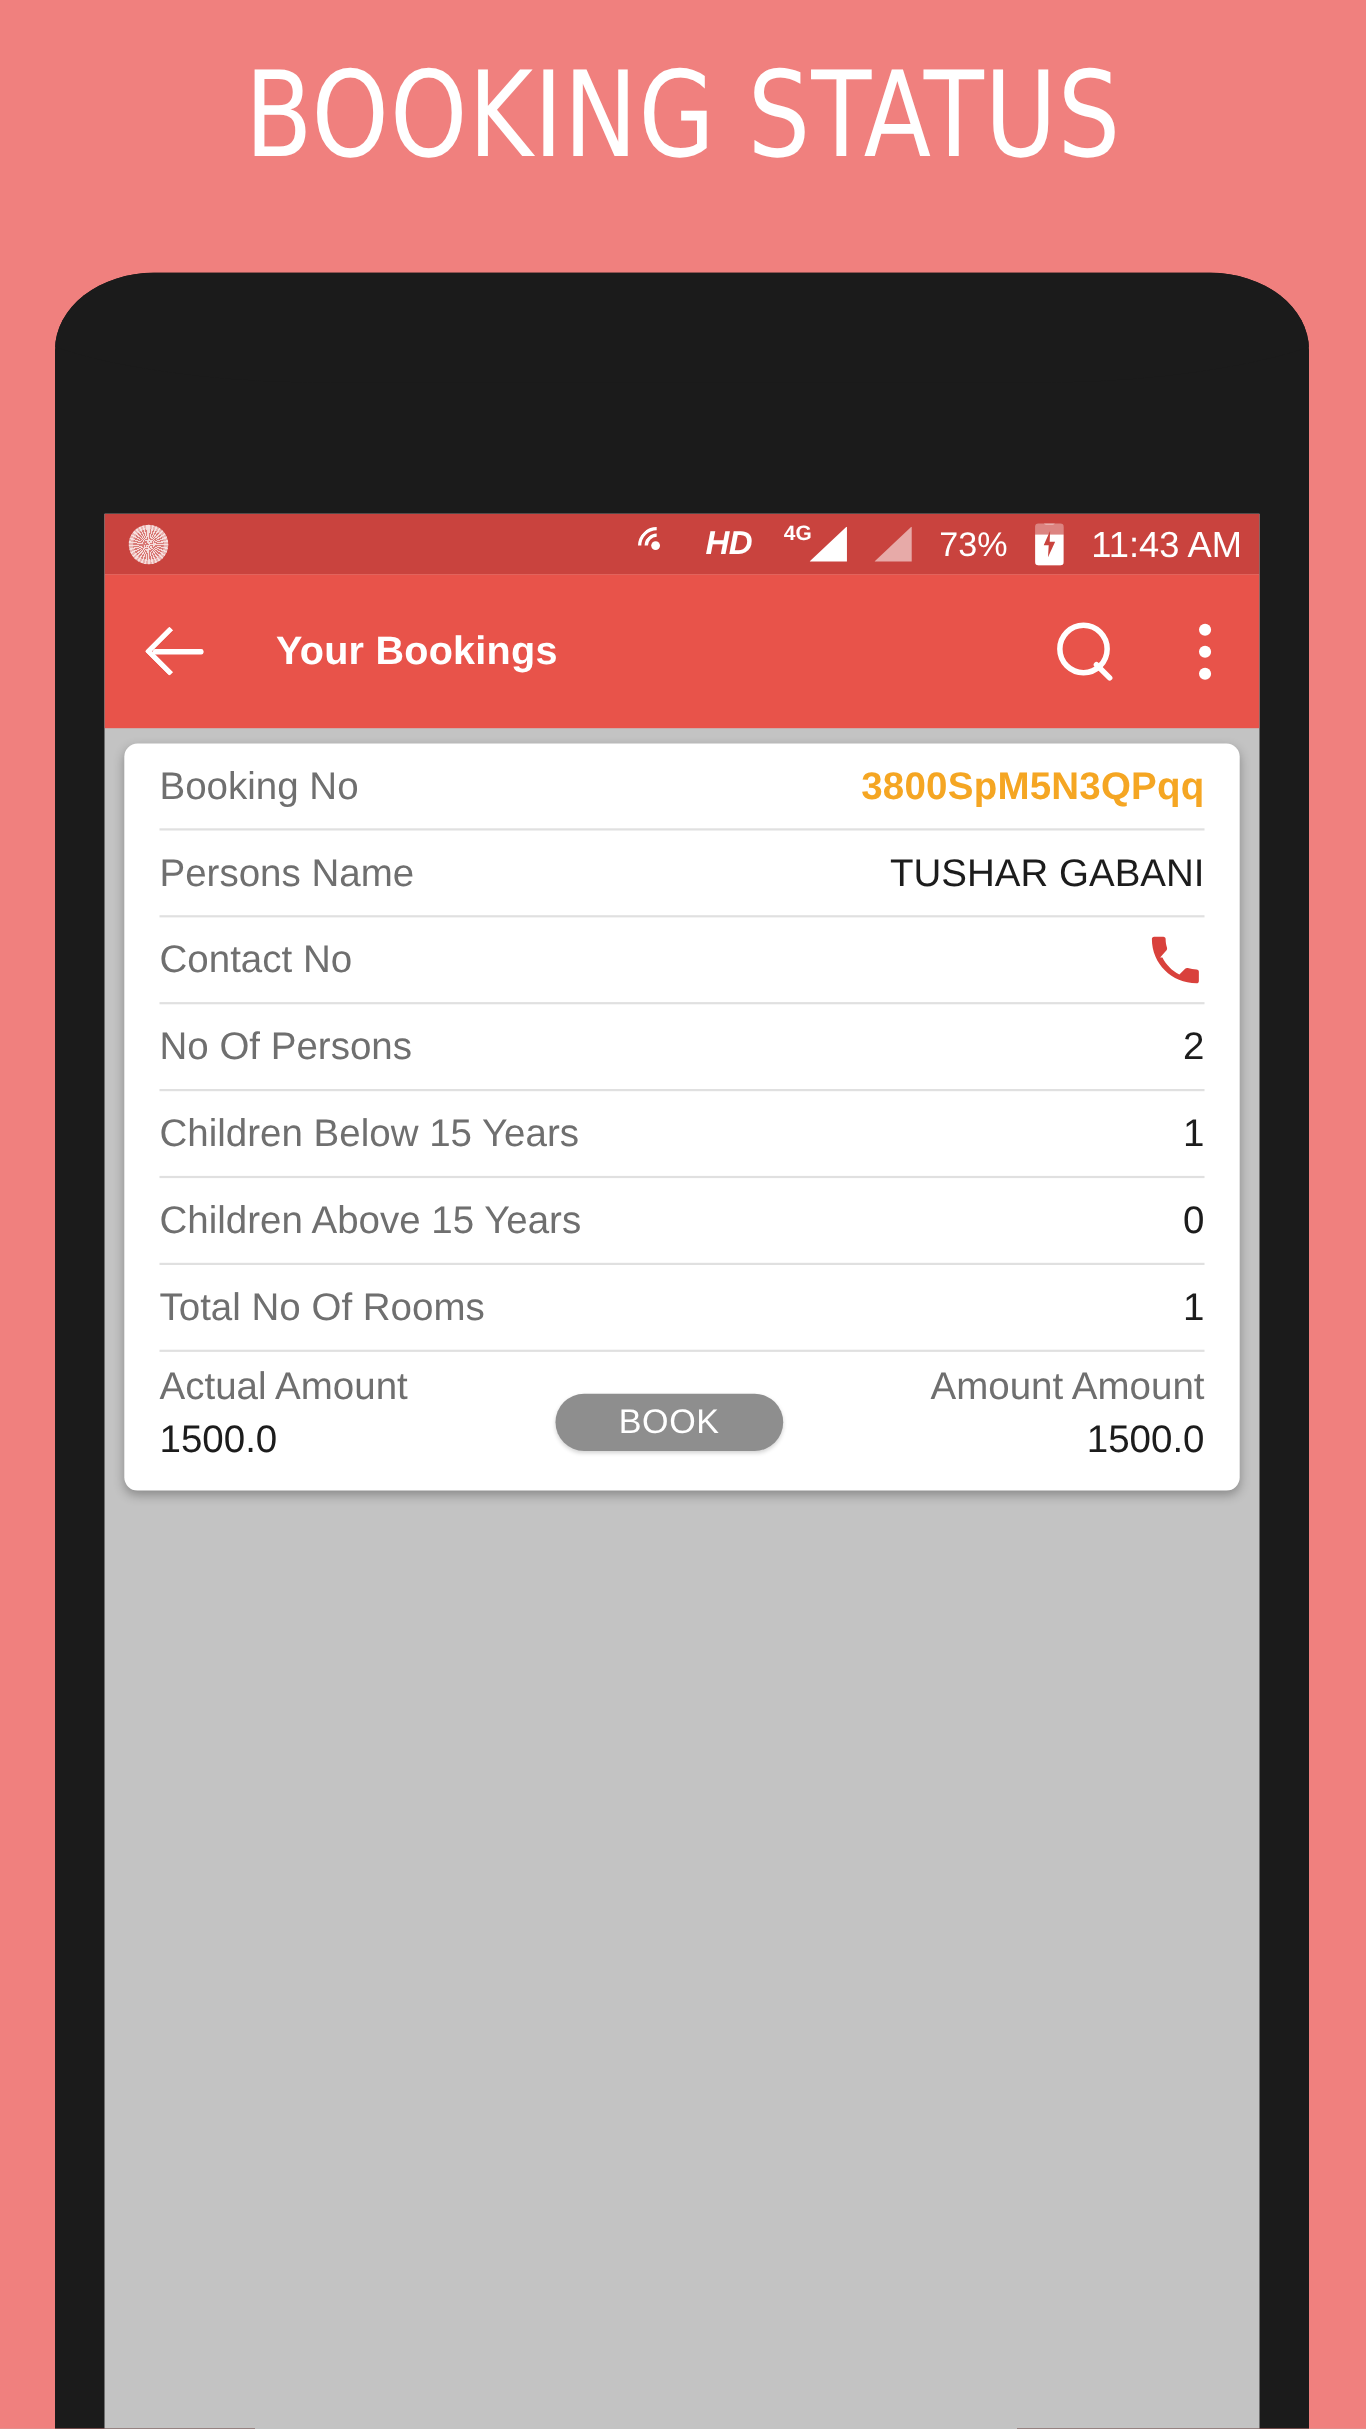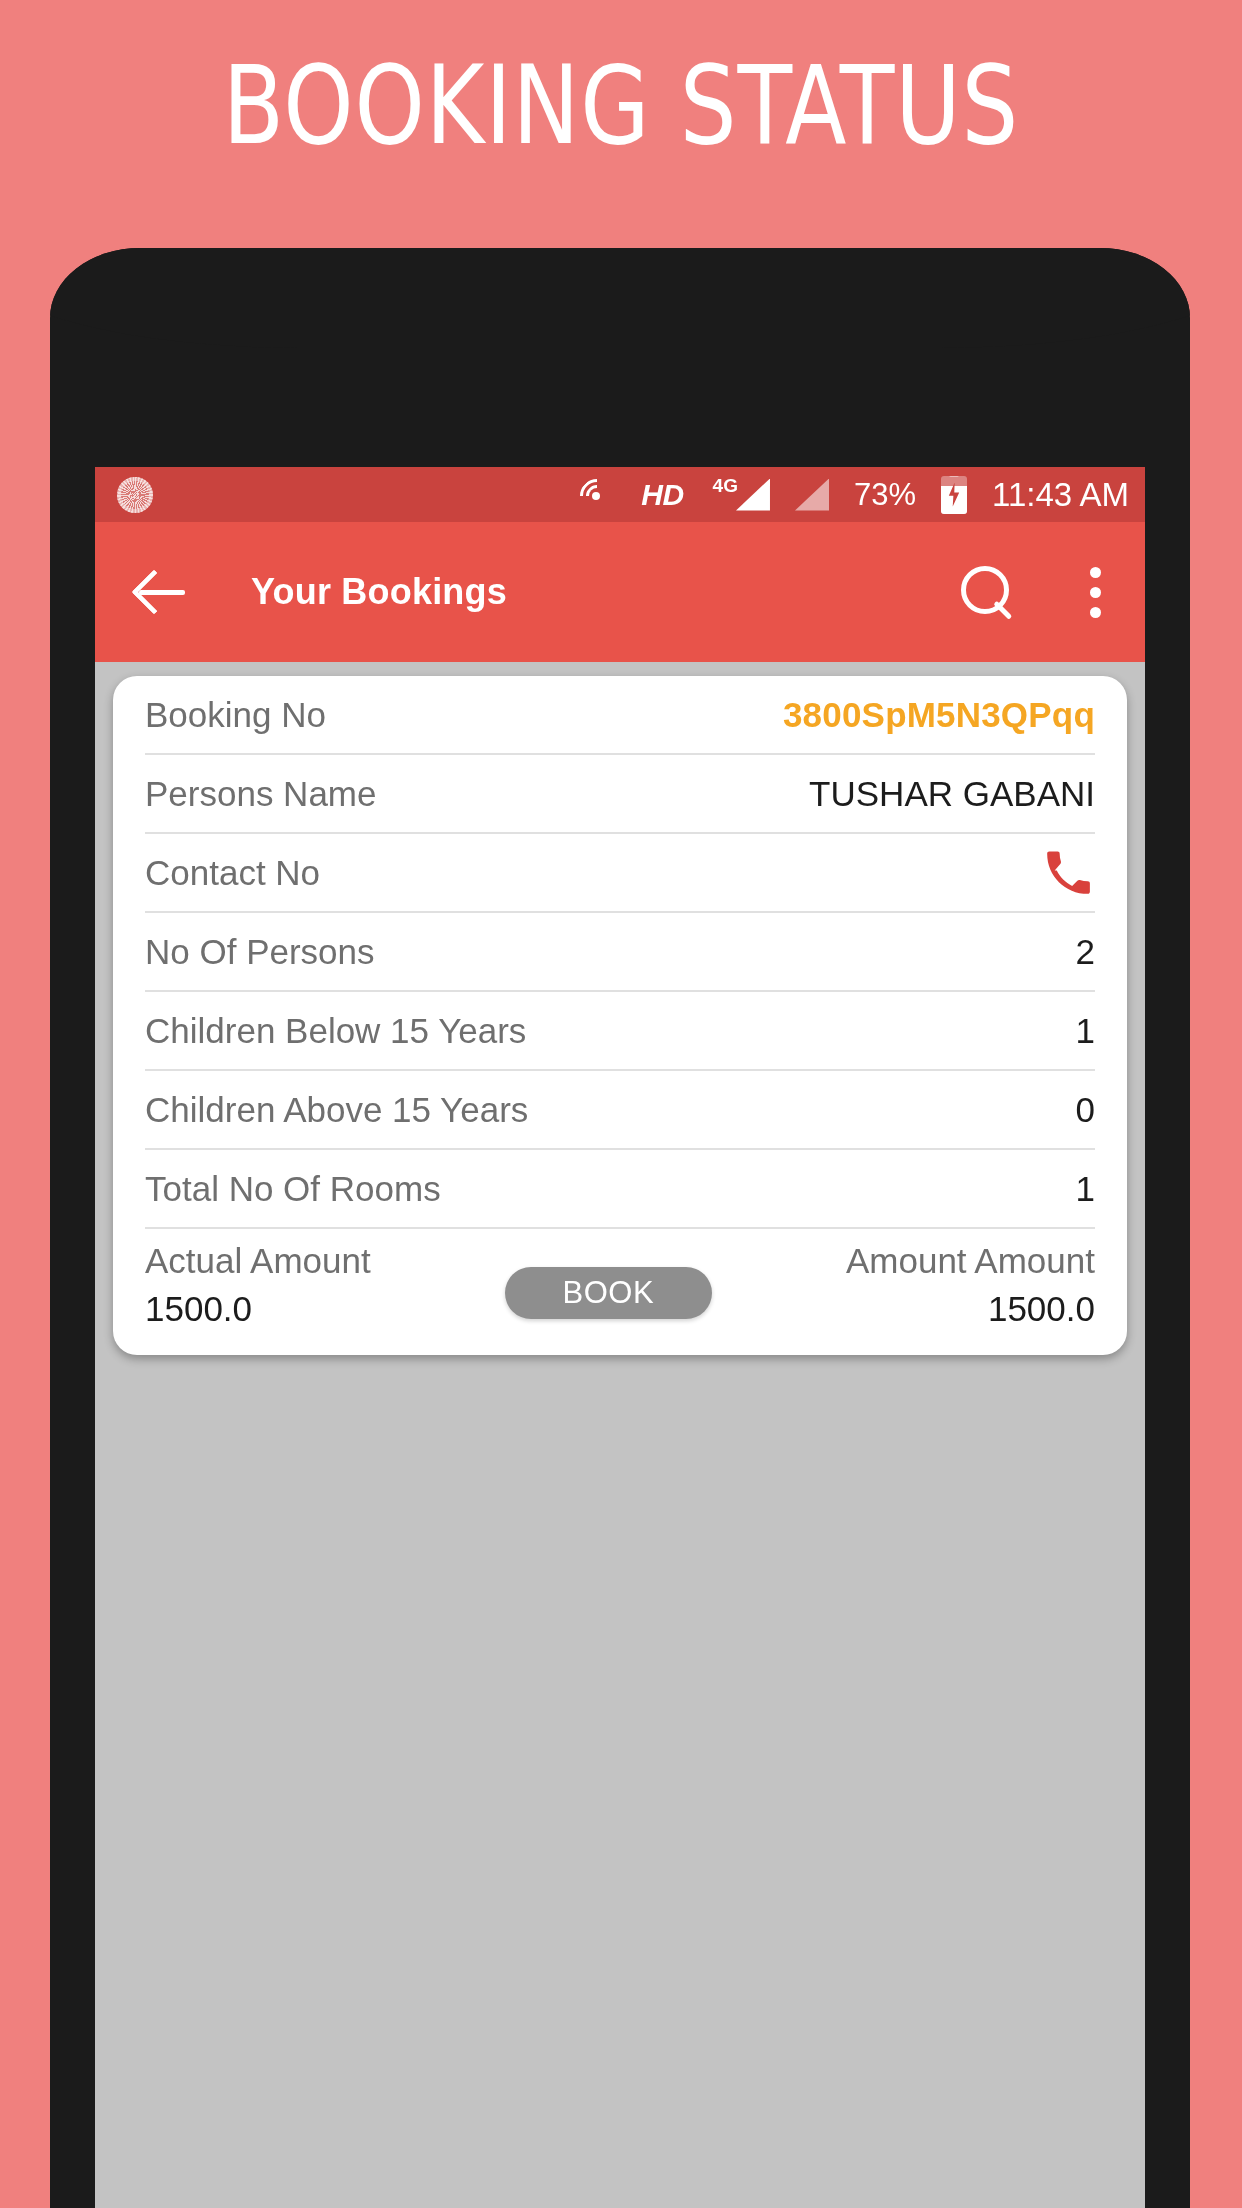--- a/index.html
+++ b/index.html
@@ -146,21 +146,21 @@
     content:"";position:absolute;left:36px;top:36px;width:22px;height:5px;background:#fff;border-radius:3px;
     transform:rotate(45deg);transform-origin:left center;
   }
   .kebab{ width:12px; display:flex; flex-direction:column; gap:9px; align-items:center;}
   .kebab i{ display:block;width:11px;height:11px;border-radius:50%;background:#fff;}
 
   
   .card-wrap{ padding:14px 18px 0 18px; }
   .card{
     background:#ffffff;
-    border-radius:24px;
+    border-radius:12px;
     box-shadow:0 4px 10px rgba(0,0,0,.30);
     padding:0 32px;
   }
   .row{
     display:flex;align-items:center;justify-content:space-between;
     height:79px;
     border-bottom:2px solid #e0e0e0;
     gap:18px;
   }
   .row:last-child{ border-bottom:none; }

